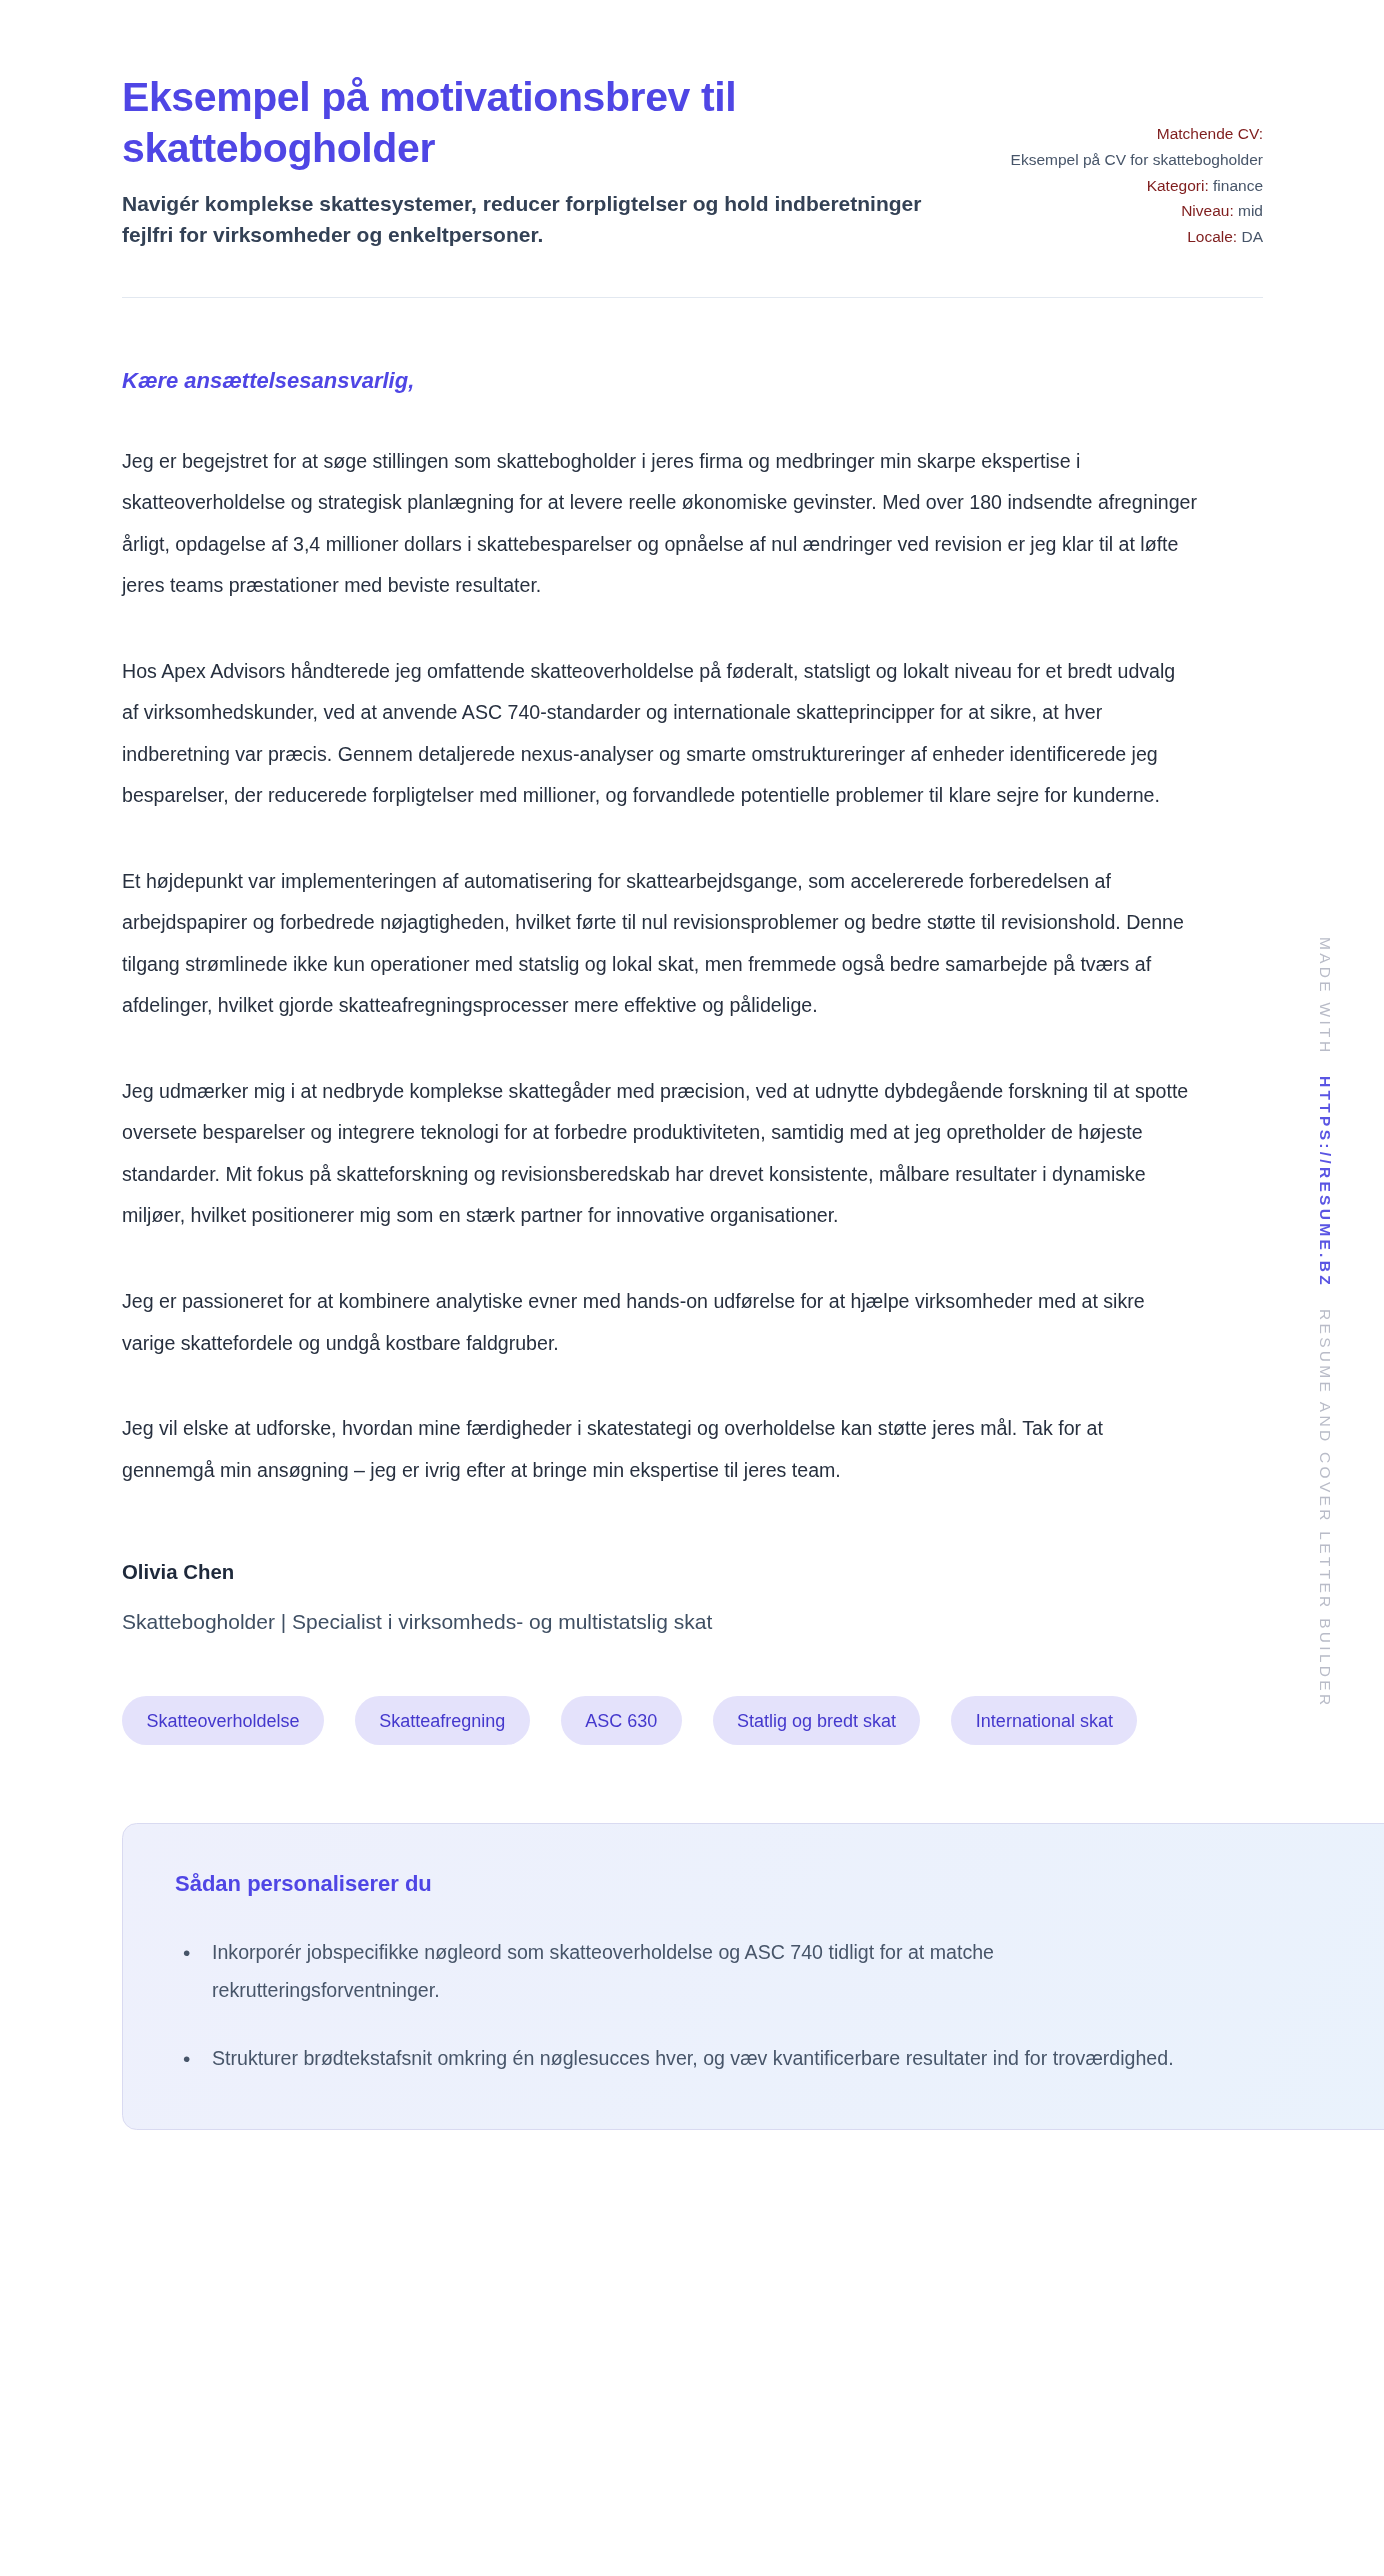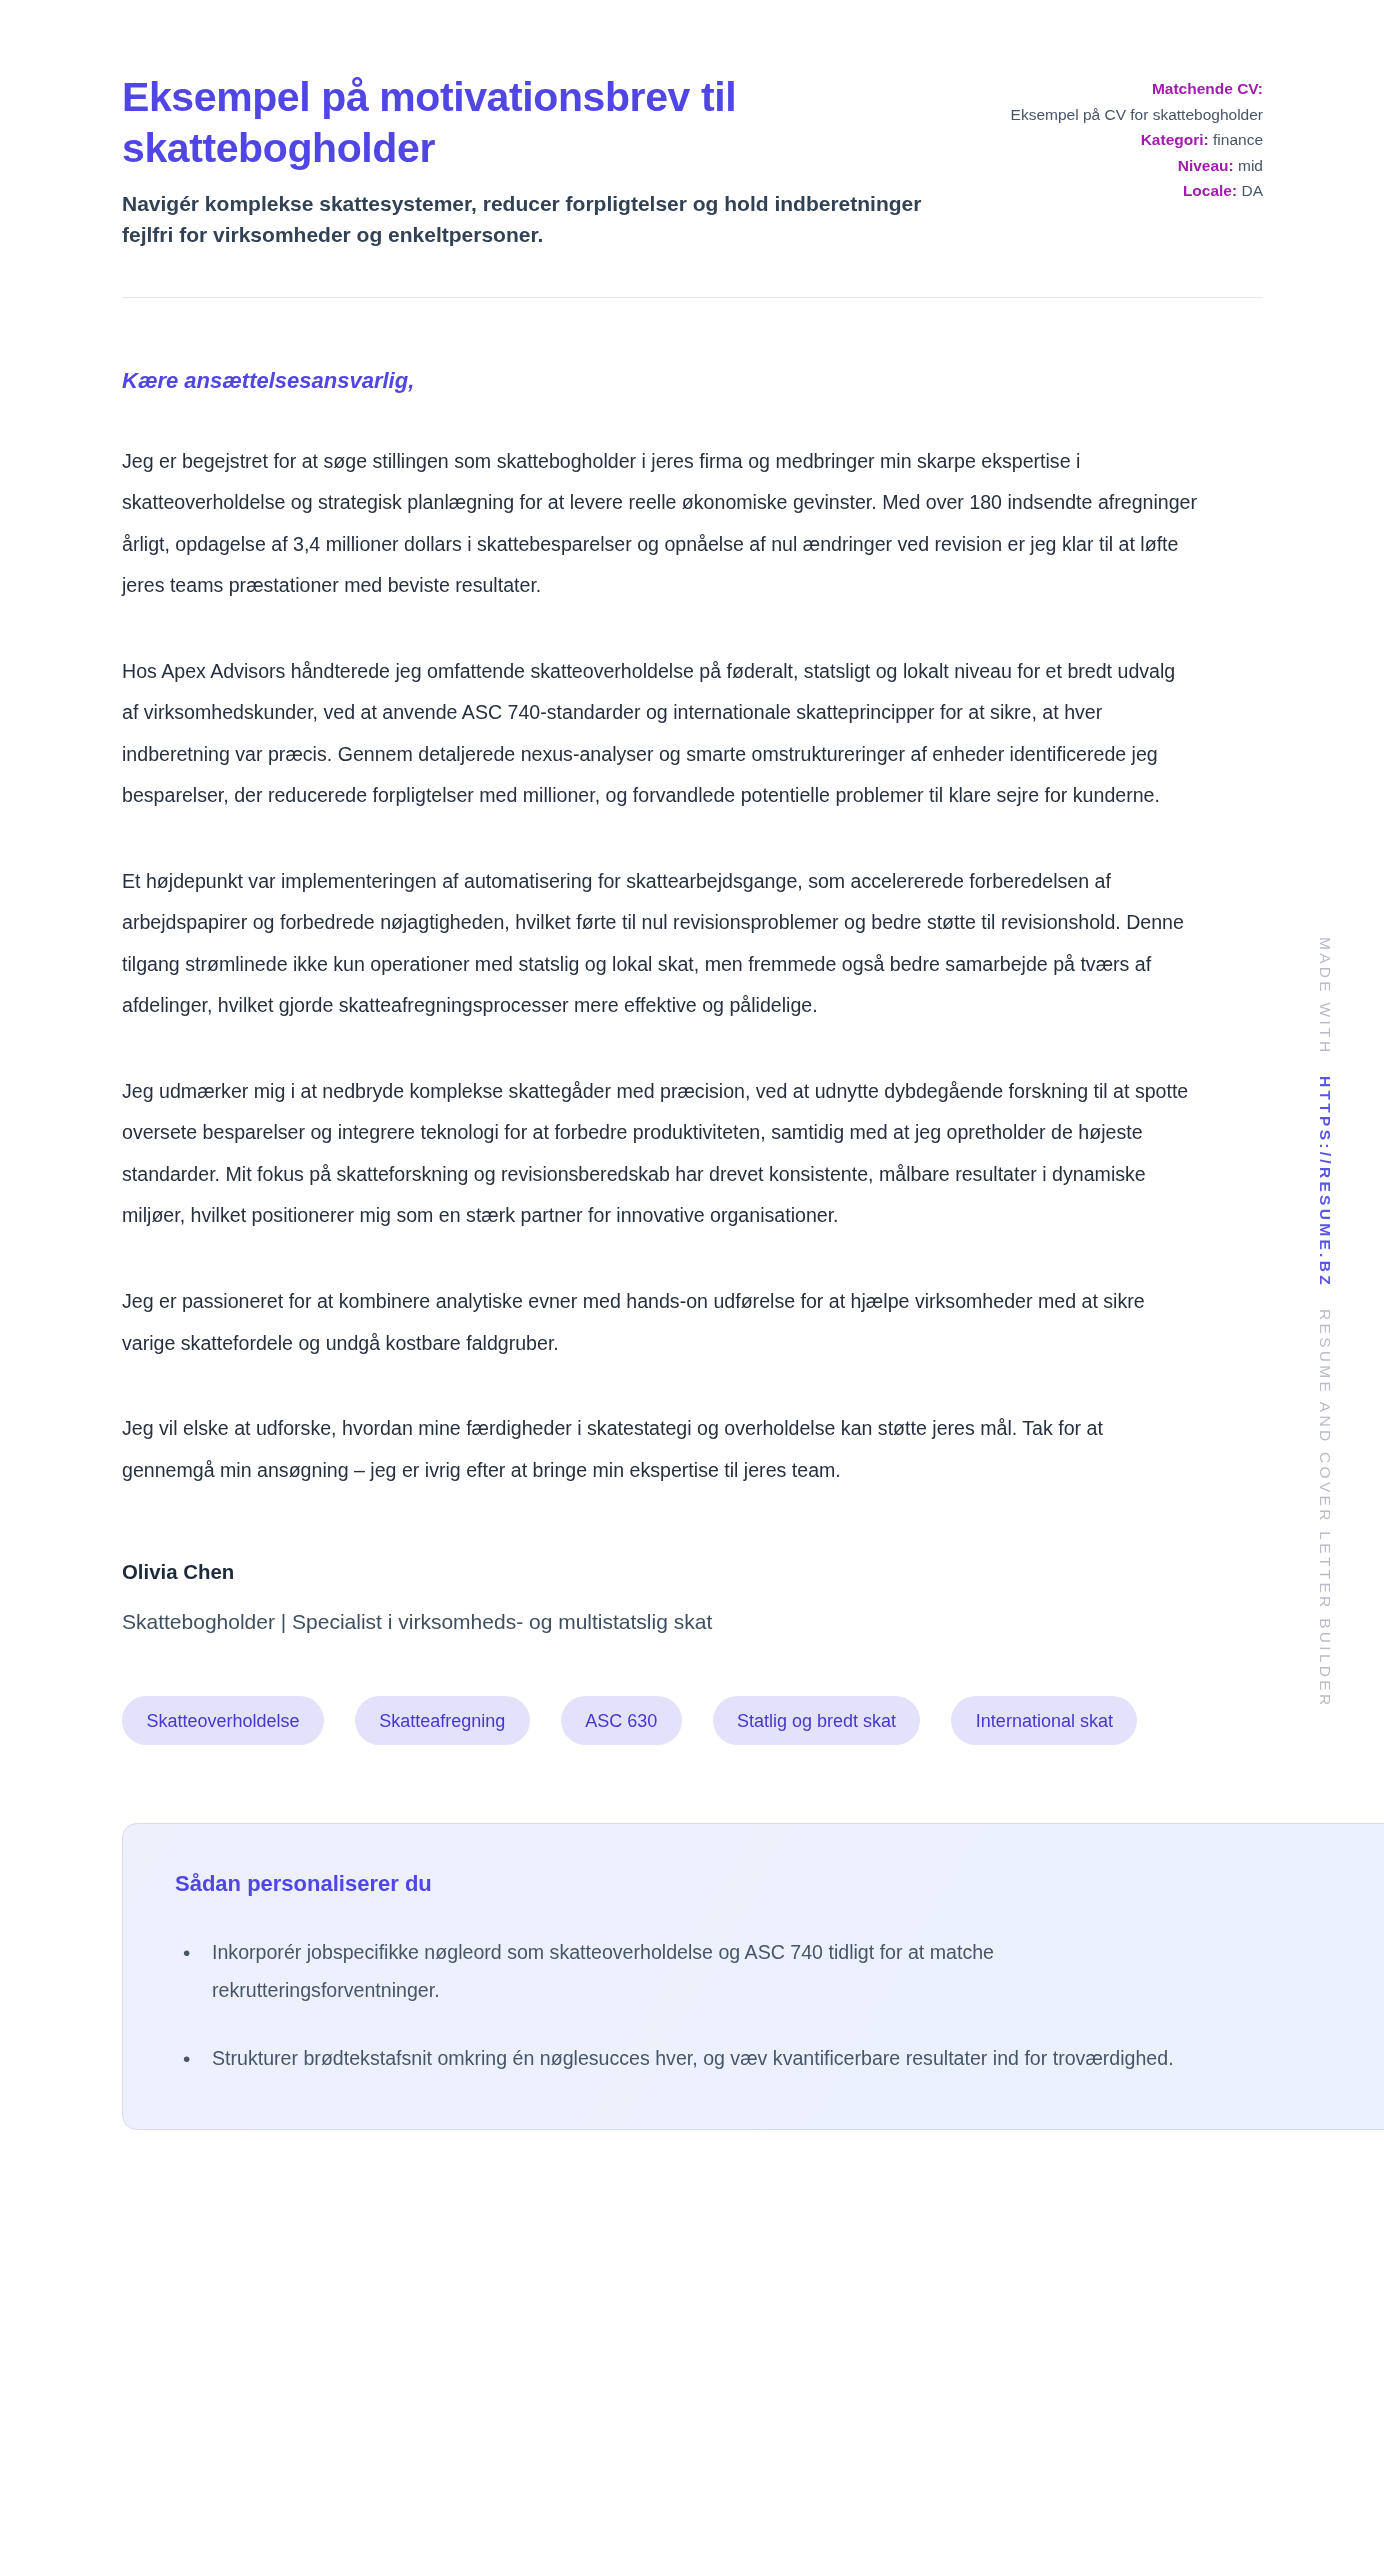--- a/index.html
+++ b/index.html
@@ -4,33 +4,33 @@
 <style>
   * { margin:0; padding:0; box-sizing:border-box; }
   html,body { background:#ffffff; }
   body {
     width:1385px; min-height:2576px; overflow:hidden; position:relative;
     font-family:"Liberation Sans", sans-serif; color:#1e293b;
   }
   .page { width:1385px; position:relative; padding:72px 122px 73px 122px; }
 
   
-  .header { display:flex; justify-content:space-between; align-items:flex-start; }
+  .header { display:flex; justify-content:space-between; align-items:flex-end; }
   .header-left { max-width:880px; }
   .page-title {
     color:#4f46e5; font-size:41px; font-weight:700; line-height:1.25;
     letter-spacing:-0.4px; max-width:815px;
   }
   .page-subtitle {
     margin-top:13px; color:#334155; font-size:21px; font-weight:700;
     line-height:1.5; max-width:831px;
   }
   .meta { width:269px; flex-shrink:0; text-align:right; font-size:15.5px; line-height:1.55; color:#475569; padding-top:4.9px; }
   .meta .row { margin-bottom:1.6px; }
-  .meta b { color:#a21caf; font-weight:700; }
+  .meta b { color:#7f1d1d; font-weight:400; }
   .meta a.cv-link { color:#475569; text-decoration:none; }
 
   .divider { border:none; border-top:0.8px solid #e2e8f0; margin-top:46px; }
 
   
   .letter { margin-top:70px; max-width:1075px; }
   .greeting { color:#4f46e5; font-size:22px; font-weight:700; margin-bottom:47px;font-style:italic; }
   .letter p.body-par {
     color:#27303f; font-size:19.6px; line-height:2.12; margin-bottom:44px;
   }

